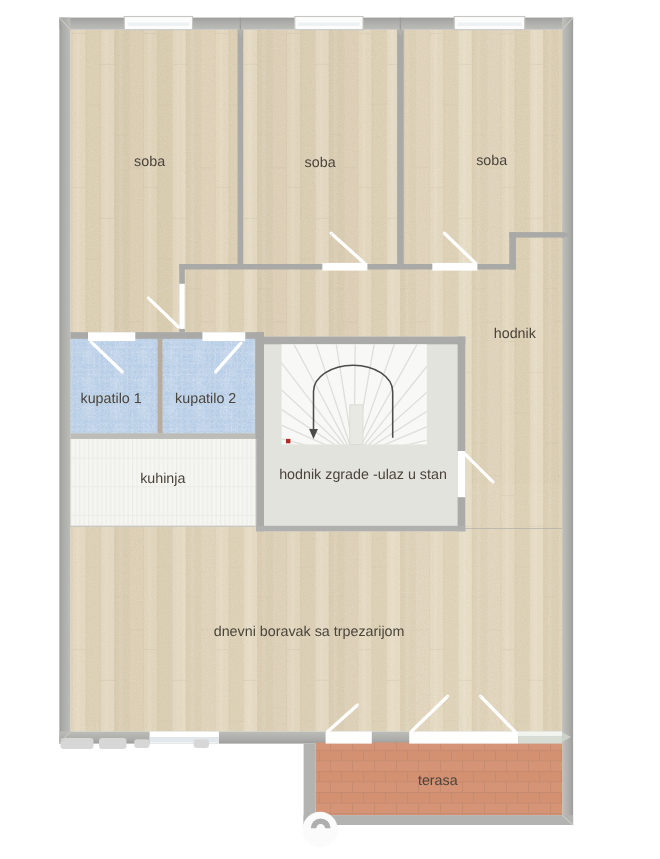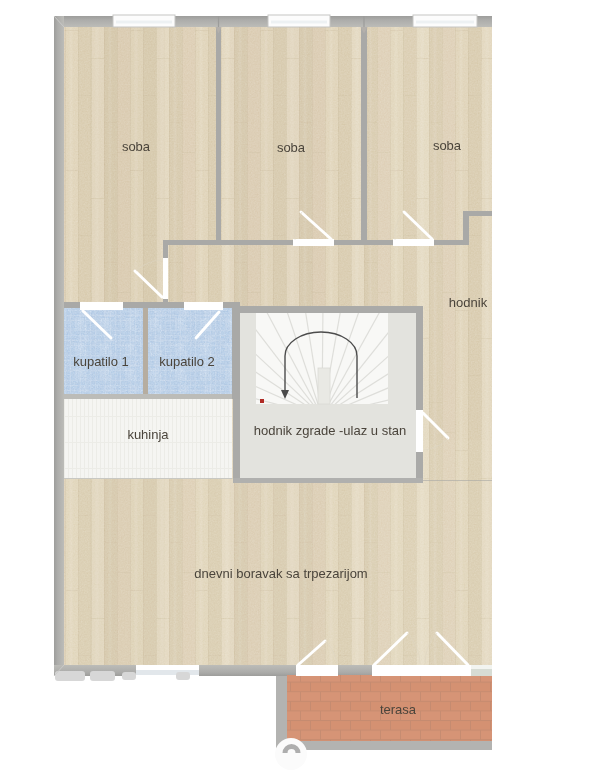--- a/index.html
+++ b/index.html
@@ -1,16 +1,16 @@
 <!DOCTYPE html>
 <html><head>
 <meta charset="utf-8">
 <style>
   html,body{margin:0;padding:0;background:#ffffff;}
-  #page{position:relative;width:492px;height:781px;background:#ffffff;overflow:hidden;}
+  #page{position:relative;width:600px;height:781px;background:#ffffff;overflow:hidden;}
   svg{display:block;}
   text{font-family:"Liberation Sans", sans-serif;fill:#4a443b;}
 </style>
 </head>
 <body>
 <div id="page">
 <svg width="600" height="781" viewBox="0 0 600 781">
 <defs>
   <pattern id="wood" patternUnits="userSpaceOnUse" width="65" height="140">
     <rect width="65" height="140" fill="#dbcdaf"></rect>

